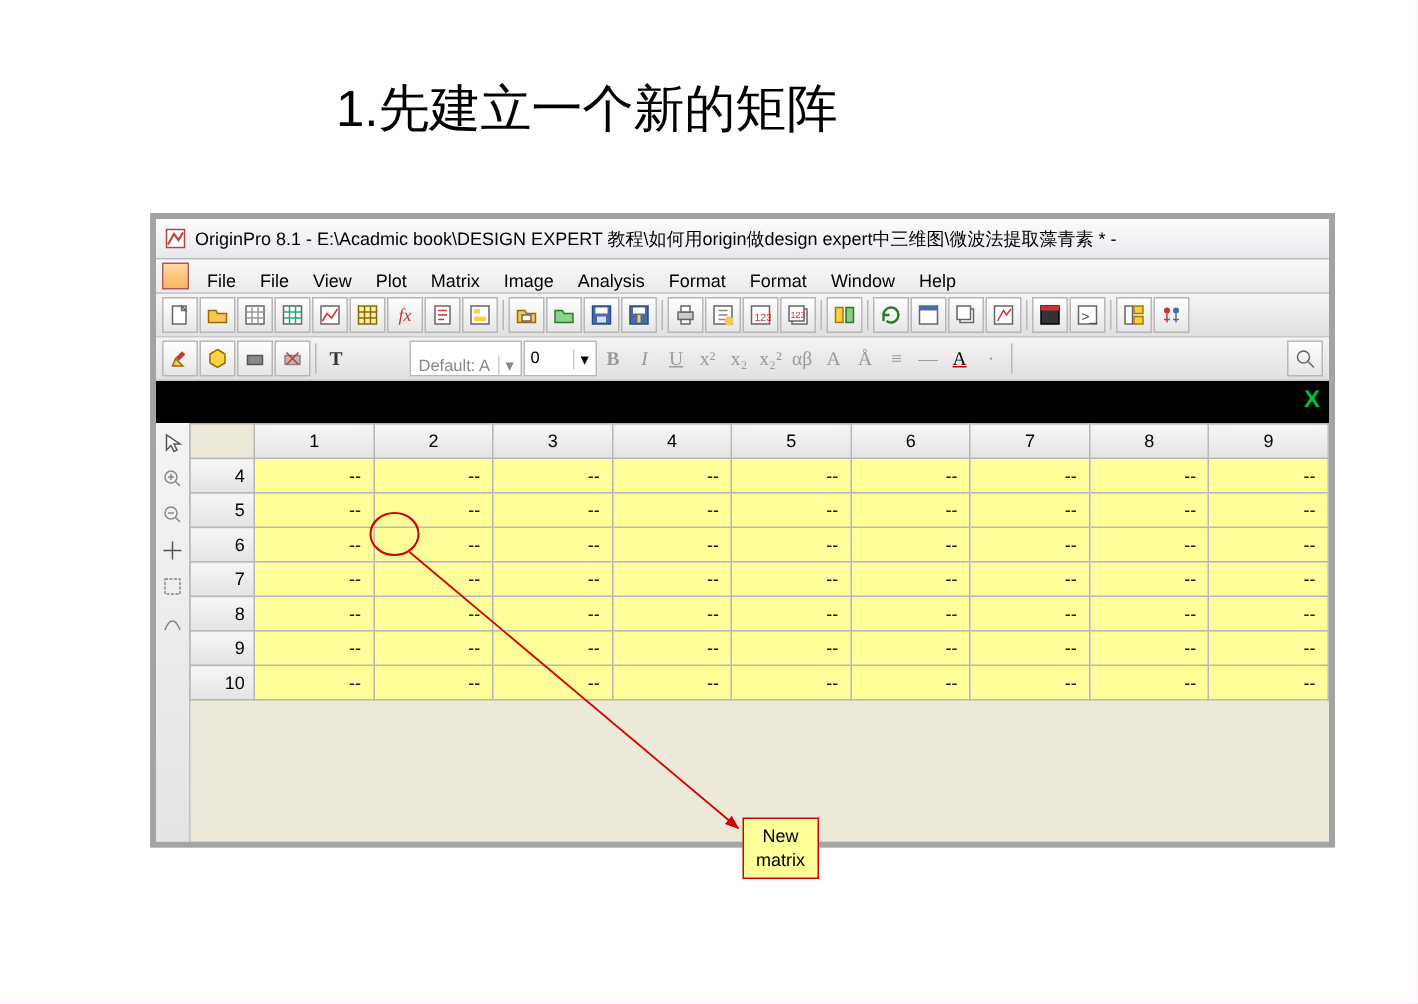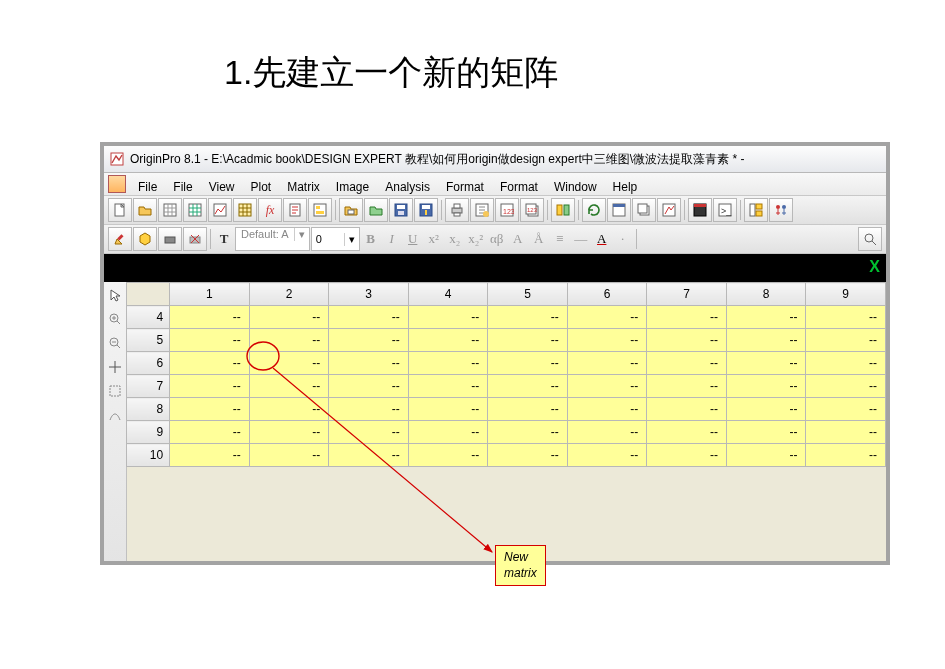--- a/index.html
+++ b/index.html
@@ -13,21 +13,21 @@
   .app-ico svg{display:block;}
   
   .menubar{height:22px;background:linear-gradient(#f8f8f8,#ebebeb);display:flex;align-items:center;font-size:12px;padding:0 4px;border-bottom:1px solid #c8c8c8;}
   .menu-pre{width:16px;height:16px;margin-right:4px;border:1px solid #b05858;background:linear-gradient(#ffd9a0,#ffb560);}
   .menu-item{padding:0 8px;height:15px;line-height:20px;cursor:default;}
   
   .tb{height:28px;background:linear-gradient(#f4f4f4,#e1e1e1);border-bottom:1px solid #c8c8c8;display:flex;align-items:center;padding:0 4px;gap:1px;}
   .tb .btn{width:22px;height:22px;border:1px solid #b8b8b8;background:linear-gradient(#fff,#e6e6e6);display:flex;align-items:center;justify-content:center;cursor:default;}
   .tb .btn svg,.tb .btn span{pointer-events:none;}
   .tb .sep{width:1px;height:20px;background:#b8b8b8;margin:0 2px;}
-  .tb2 .fontbox{display:flex;align-items:flex-start;height:22px;border:1px solid #b8b8b8;background:#fff;font-size:11px;color:#888;}
+  .tb2 .fontbox{display:flex;align-items:flex-end;height:22px;border:1px solid #b8b8b8;background:#fff;font-size:11px;color:#888;margin-left:38px;}
   .tb2 .fontbox .lbl{padding:0 5px;}
   .tb2 .fontbox .drop{width:14px;text-align:center;border-left:1px solid #ccc;}
   .tb2 .sizebox{display:flex;align-items:center;height:22px;border:1px solid #b8b8b8;background:#fff;font-size:11px;}
   .tb2 .sizebox .val{width:24px;text-align:left;padding:0 4px;}
   .tb2 .sizebox .drop{width:14px;text-align:center;border-left:1px solid #ccc;}
   .tb2 .txtbtn{width:20px;height:22px;display:flex;align-items:center;justify-content:center;font-size:13px;color:#9a9a9a;font-family:"Times New Roman",serif;}
   
   .darkband{height:28px;background:#000;position:relative;}
   .darkband .x{position:absolute;right:6px;top:4px;color:#00c030;font-family:Arial;font-size:16px;font-weight:bold;}
   
@@ -36,21 +36,21 @@
   .left-tools .lt{width:18px;height:18px;display:flex;align-items:center;justify-content:center;font-size:12px;color:#555;cursor:default;}
   .grid-wrap{position:absolute;left:22px;right:0;top:0;bottom:0;overflow:hidden;}
   table.matrix{border-collapse:collapse;font-size:12px;table-layout:fixed;}
   table.matrix th,table.matrix td{border:1px solid #b8b8b8;height:20px;overflow:hidden;}
   table.matrix th{background:linear-gradient(#f6f6f6,#e4e4e4);font-weight:normal;text-align:center;}
   table.matrix th.colh{width:84px;}
   table.matrix th.rowh{width:40px;text-align:right;padding-right:6px;}
   table.matrix th.corner{width:40px;background:#ece9d8;}
   table.matrix td{background:#ffff99;text-align:right;padding-right:8px;width:84px;}
   
-  .callout-box{position:absolute;border:1px solid #d40000;background:#ffff99;font-size:12px;text-align:left;line-height:1.3;padding:4px 8px;font-style:italic;}
+  .callout-box{position:absolute;border:1px solid #d40000;background:#ffff99;font-size:12px;text-align:center;line-height:1.3;padding:4px 8px;}
   .annot-svg{position:absolute;left:0;top:0;pointer-events:none;}
 </style>
 </head>
 <body>
 <div class="stage">
 
 <div class="page-title">
   <span class="num">1.</span><span>先建立一个新的矩阵</span>
 </div>
 

